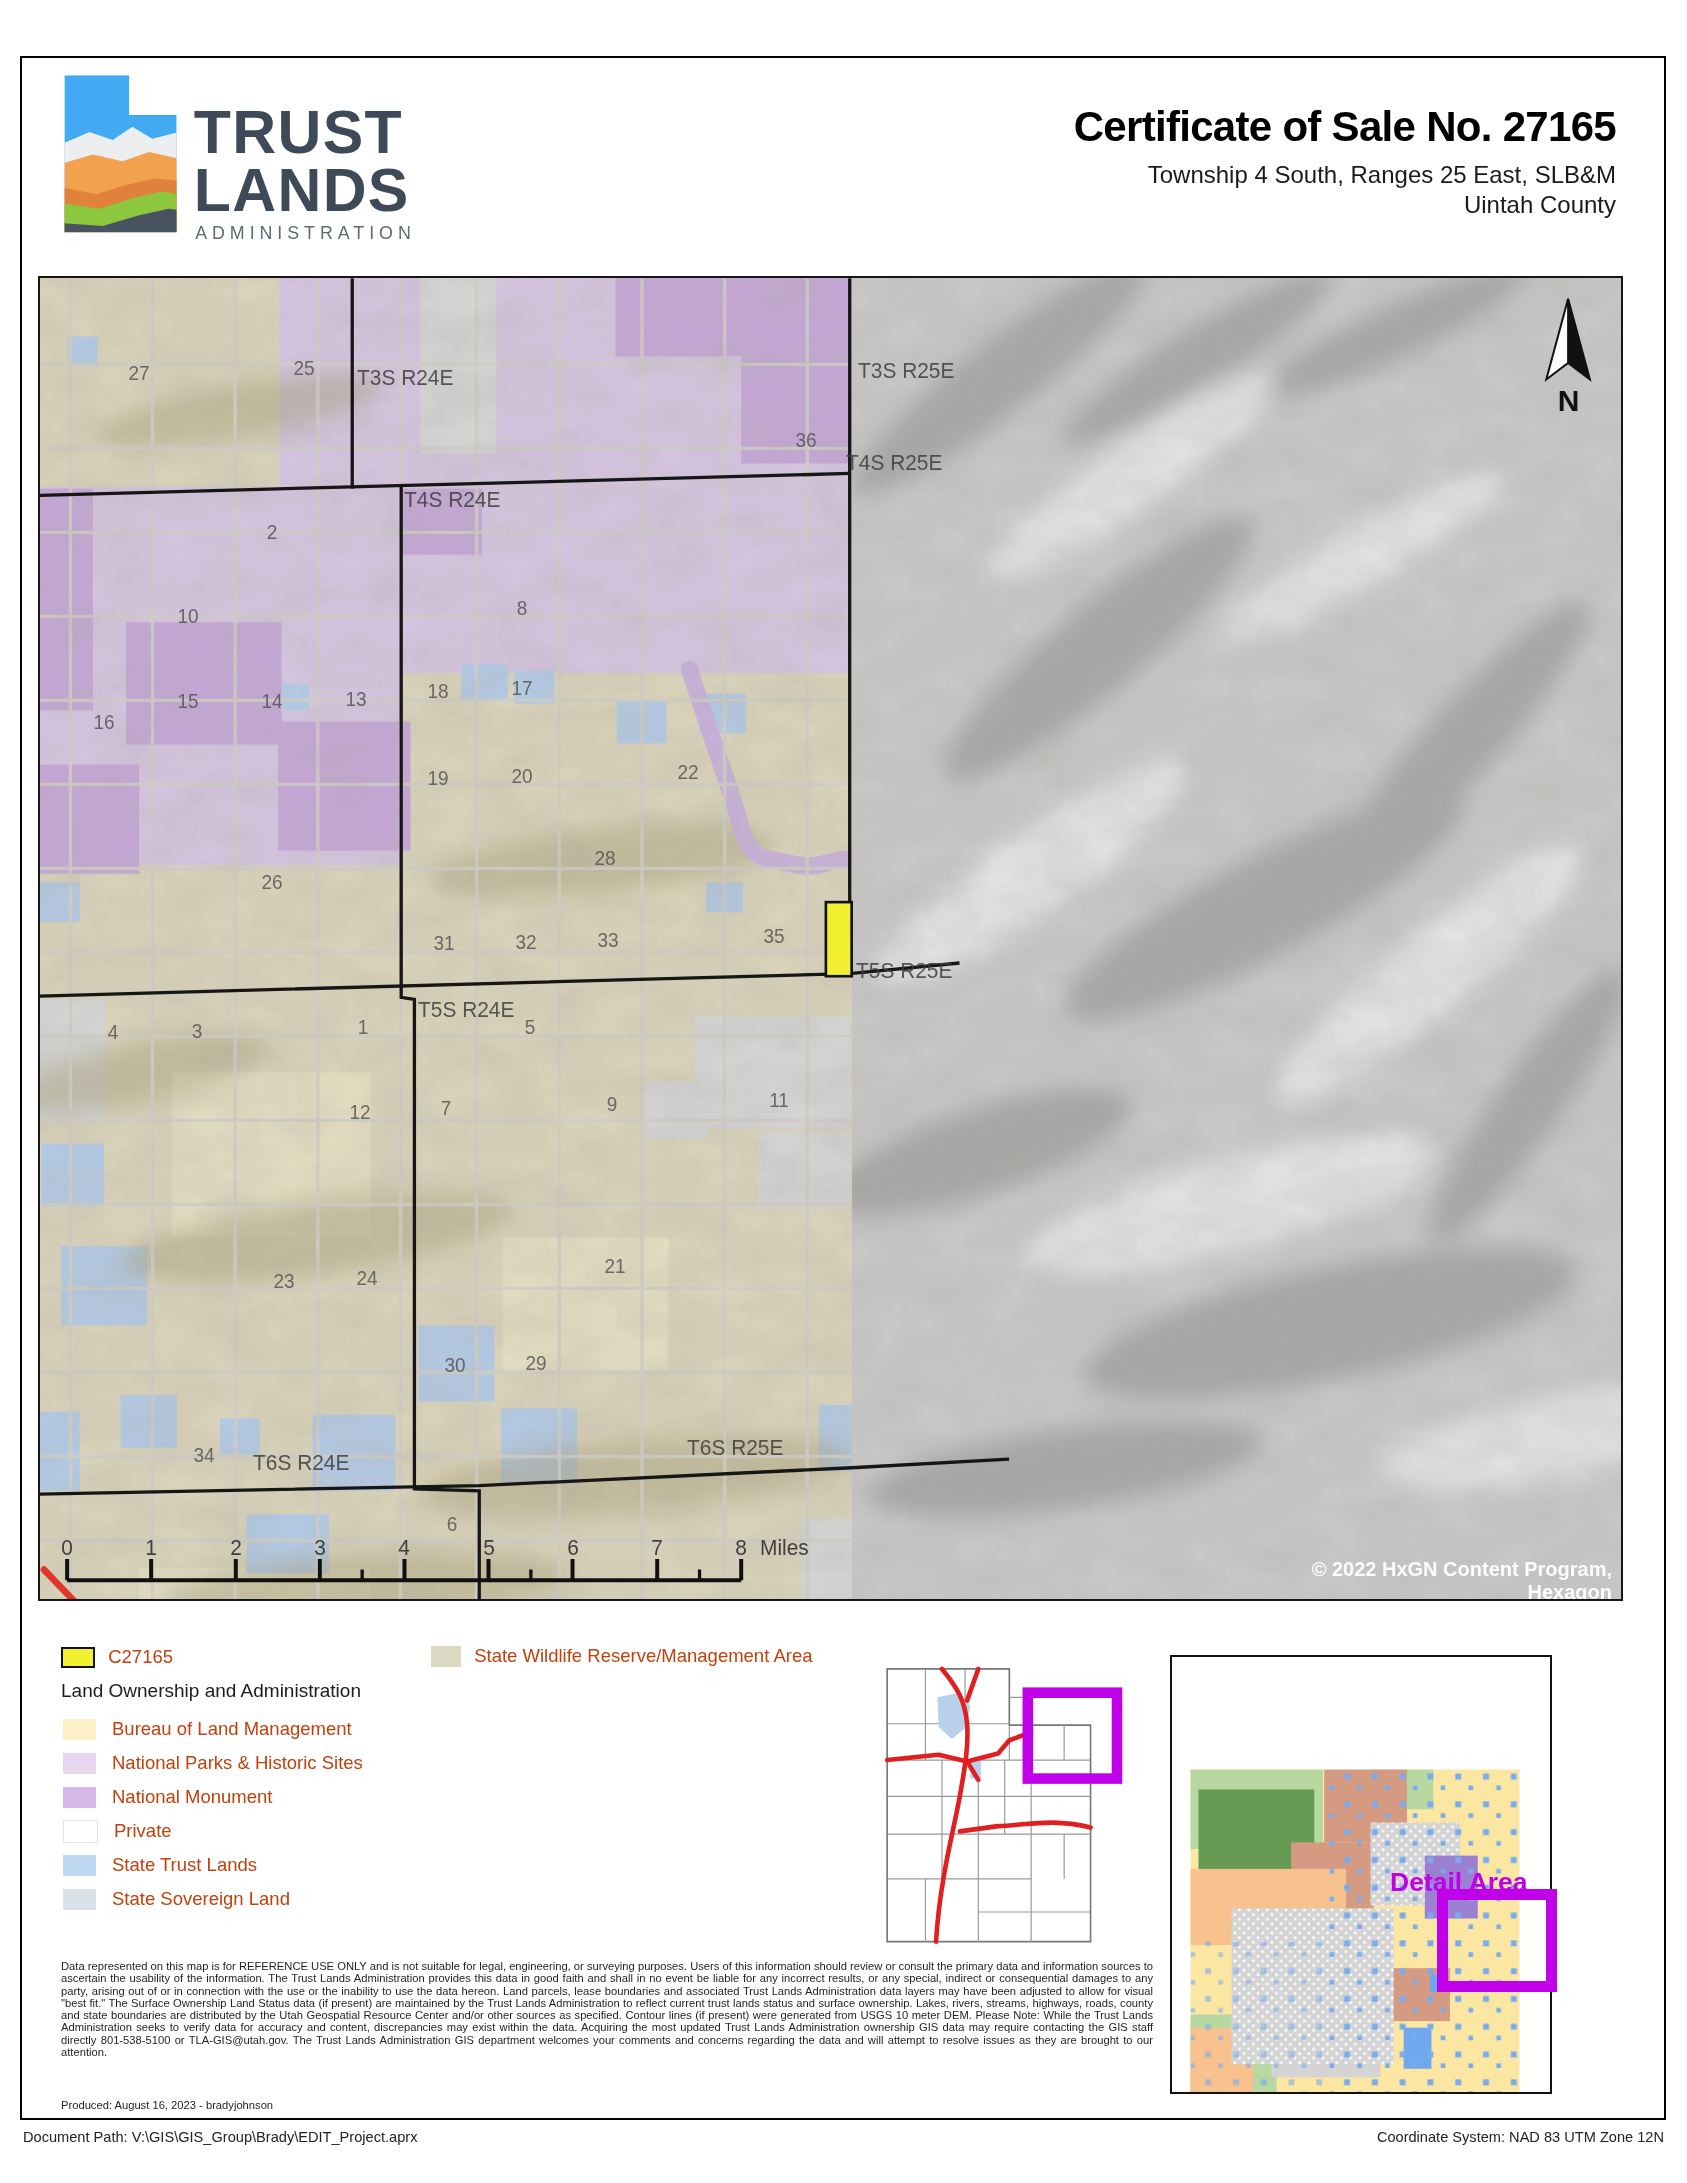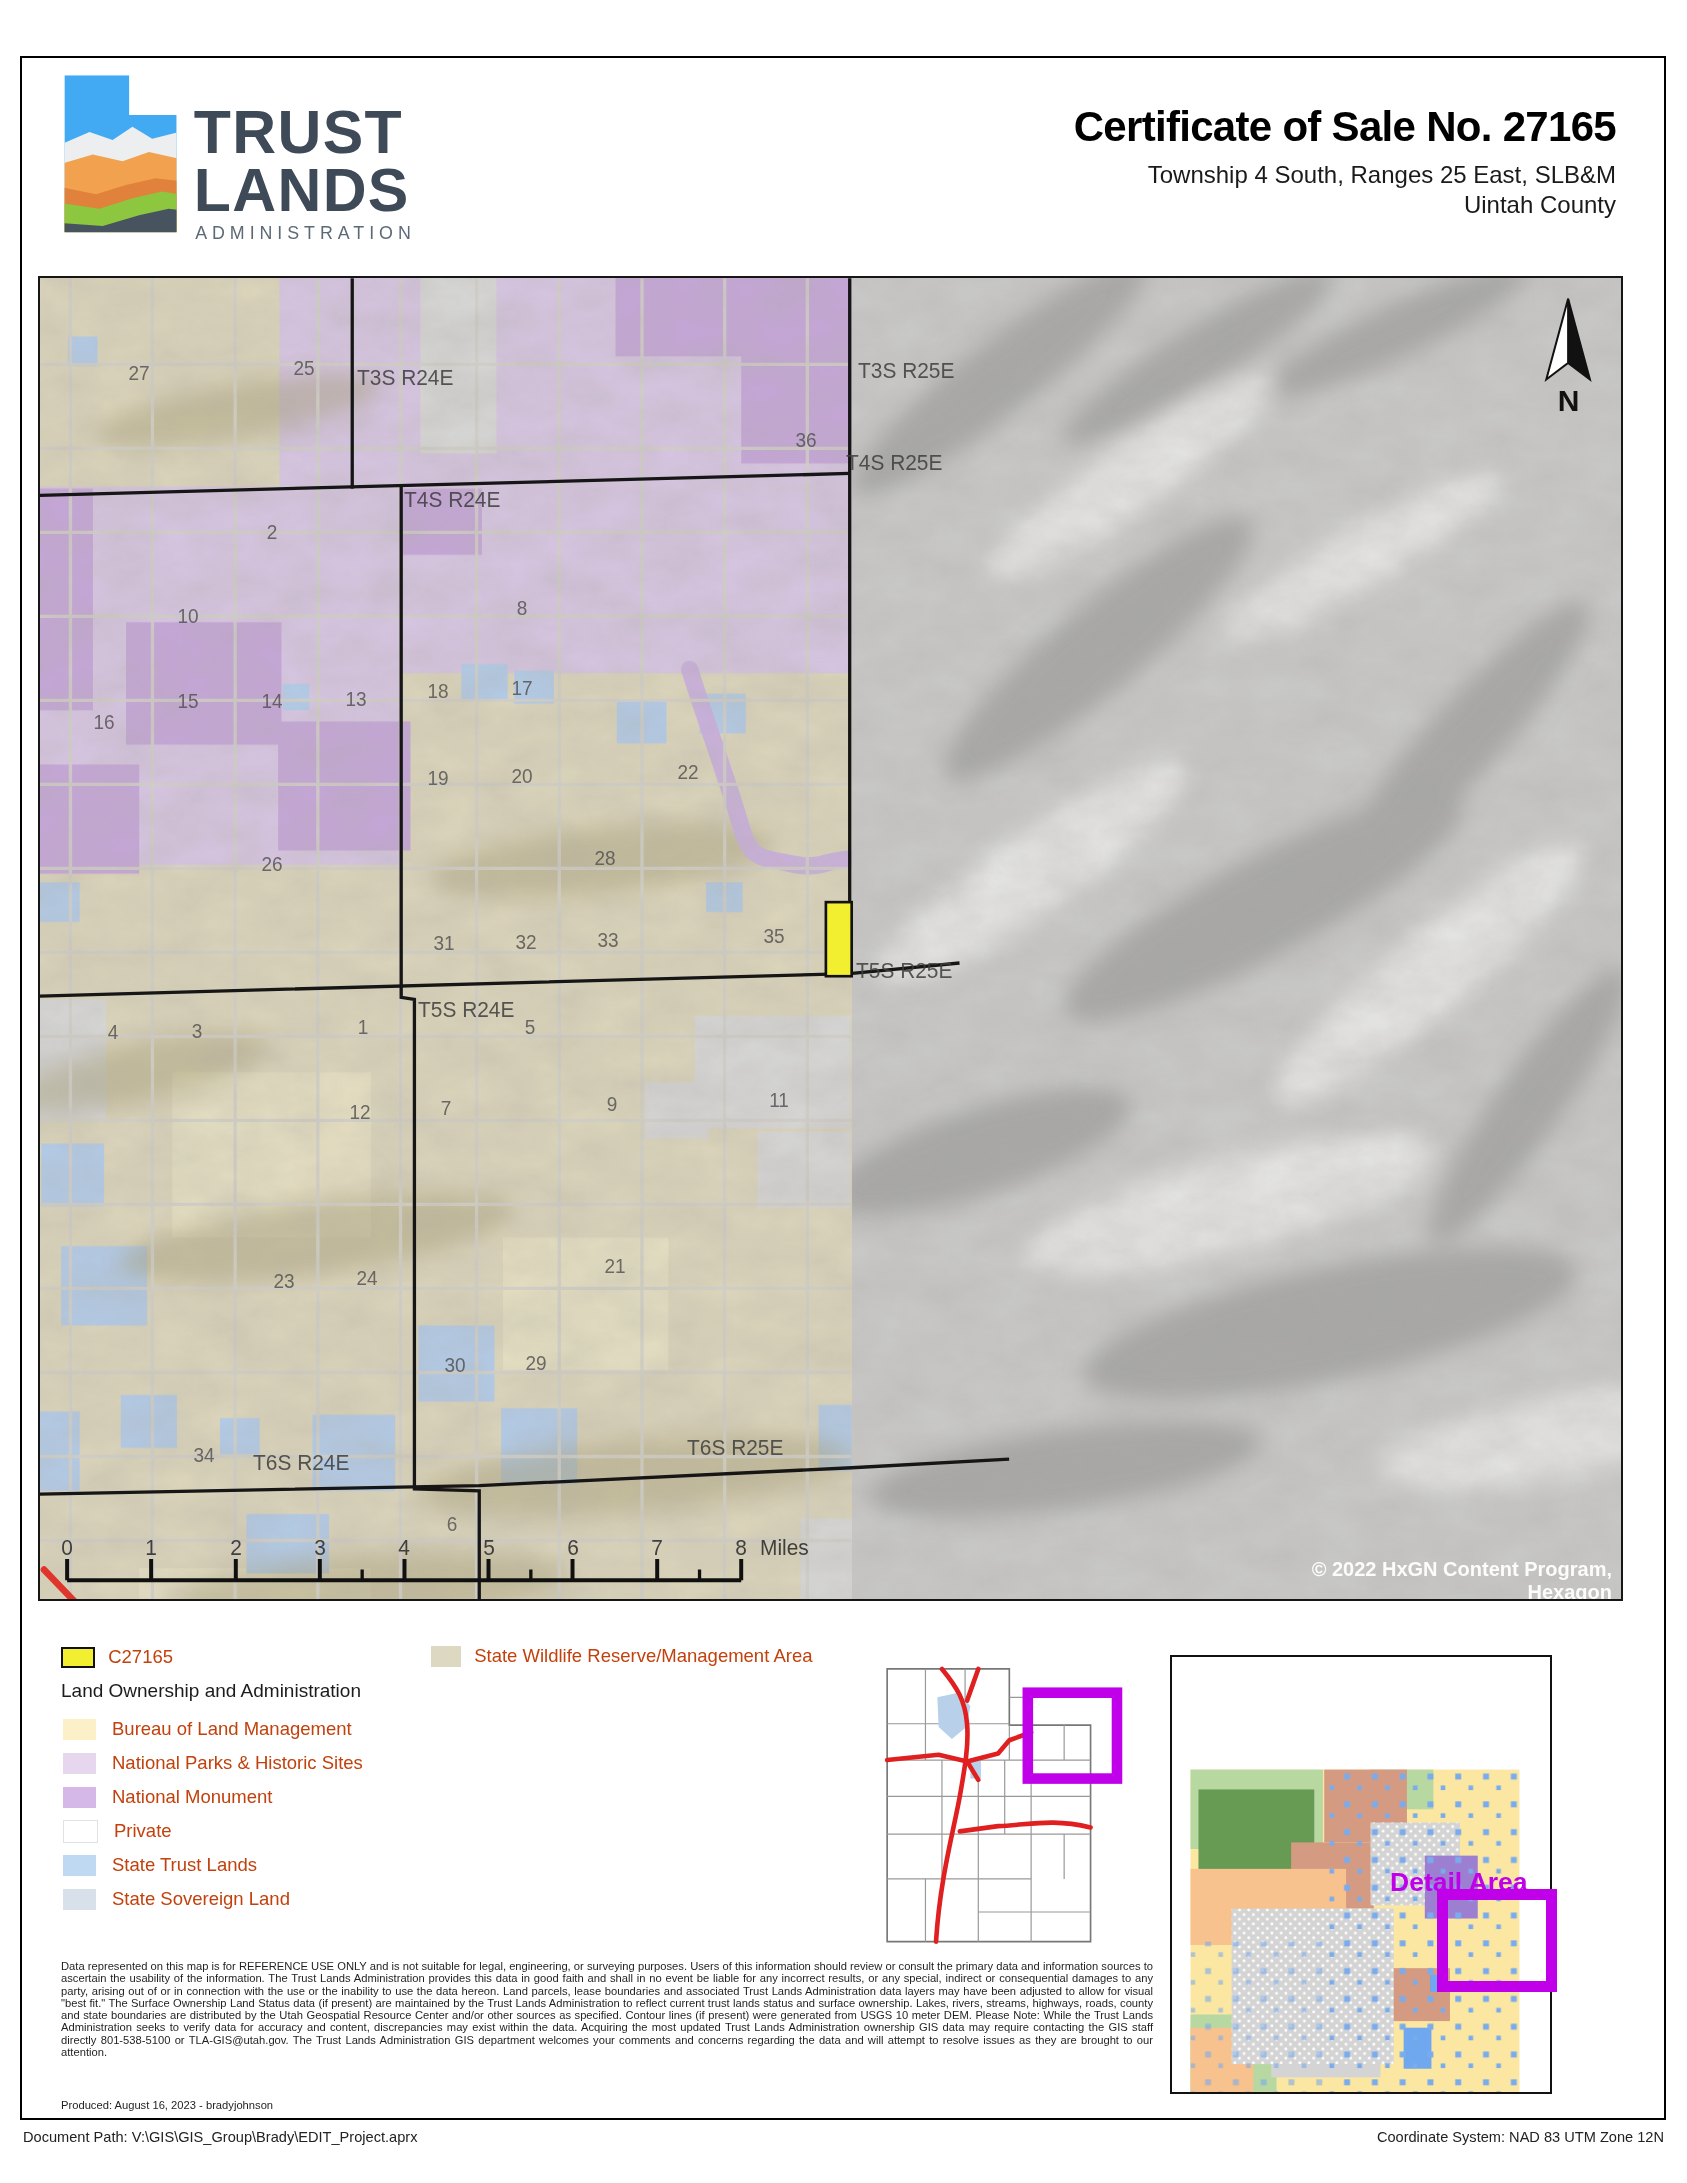--- a/index.html
+++ b/index.html
@@ -236,21 +236,21 @@
         <div class="sec-num" style="left: 482px; top: 330px;">8</div>
         <div class="sec-num" style="left: 64px; top: 423px; margin-top: 21px;">16</div>
         <div class="sec-num" style="left: 148px; top: 423px;">15</div>
         <div class="sec-num" style="left: 232px; top: 423px;">14</div>
         <div class="sec-num" style="left: 316px; top: 421px;">13</div>
         <div class="sec-num" style="left: 398px; top: 413px;">18</div>
         <div class="sec-num" style="left: 482px; top: 410px;">17</div>
         <div class="sec-num" style="left: 398px; top: 500px;">19</div>
         <div class="sec-num" style="left: 482px; top: 498px;">20</div>
         <div class="sec-num" style="left: 648px; top: 494px;">22</div>
-        <div class="sec-num" style="left: 232px; top: 586px; text-align: center;">26</div>
+        <div class="sec-num" style="left: 232px; top: 604px; text-align: center;">26</div>
         <div class="sec-num" style="left: 565px; top: 580px;">28</div>
         <div class="sec-num" style="left: 404px; top: 665px;">31</div>
         <div class="sec-num" style="left: 486px; top: 664px;">32</div>
         <div class="sec-num" style="left: 568px; top: 662px;">33</div>
         <div class="sec-num" style="left: 734px; top: 658px;">35</div>
         <div class="sec-num" style="left: 73px; top: 754px;">4</div>
         <div class="sec-num" style="left: 157px; top: 753px;">3</div>
         <div class="sec-num" style="left: 323px; top: 749px;">1</div>
         <div class="sec-num" style="left: 490px; top: 749px;">5</div>
         <div class="sec-num" style="left: 320px; top: 834px;">12</div>

